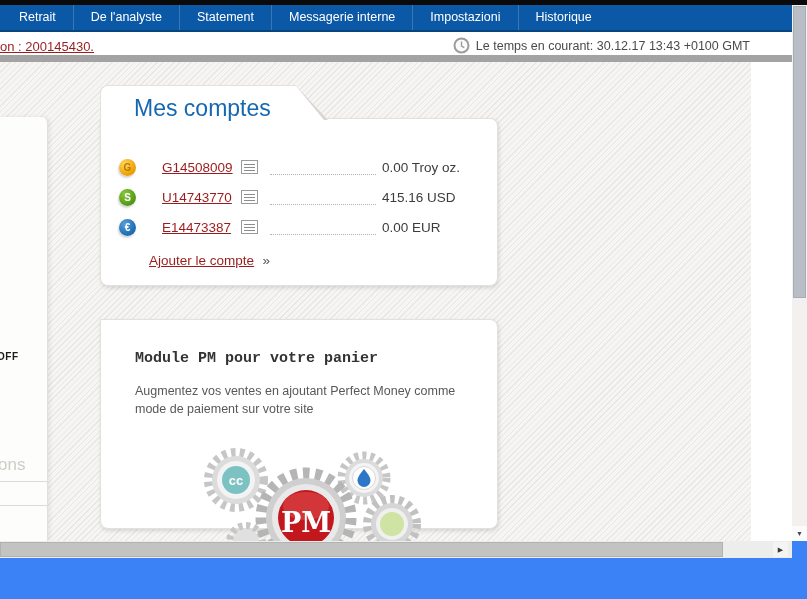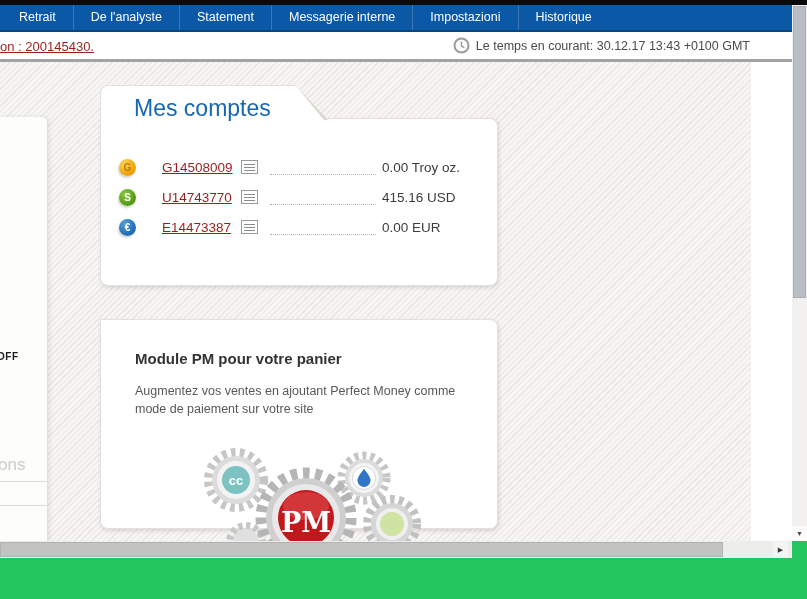--- a/index.html
+++ b/index.html
@@ -1,36 +1,36 @@
 <!DOCTYPE html>
 <html><head>
 <meta charset="utf-8">
 <style>
   * { margin:0; padding:0; box-sizing:border-box; }
   html,body { background:#fff; }
   .screen {
     position:relative; width:807px; height:599px; overflow:hidden;
-    font-family:"Liberation Sans", sans-serif; background:#22c55e;
+    font-family:"Liberation Sans", sans-serif; background:#3b82f6;
   }
   
   .top-strip { position:absolute; left:0; top:0; width:807px; height:5px; background:#0a0a0a; z-index:6; }
   .navbar {
     position:absolute; left:0; top:5px; width:792px; height:27px;
     background:#0b58a6; border-bottom:2px solid #07457f;
     display:flex; align-items:center; padding-left:2px; z-index:5;
   }
   .nav-item {
     color:#fff; font-size:12.5px; padding:5px 17px 6px 17px; cursor:pointer;
     border-right:1px solid #3e77ae; text-decoration:none; white-space:nowrap;
   }
   .nav-item:last-child { border-right:none; }
   
   .header-bar {
     position:absolute; left:0; top:32px; width:807px; height:30px; background:#fff;
-    border-bottom:3px solid #a3a3a3; z-index:4;
+    border-bottom:7px solid #a3a3a3; z-index:4;
   }
   .acct-frag {
     position:absolute; left:0px; top:7px; color:#9b1c1c; font-size:13px;
     text-decoration:underline; white-space:nowrap; cursor:pointer;
   }
   .time-group { position:absolute; right:57px; top:5px; display:flex; align-items:center; gap:6px; }
   .time-group span { color:#4a4a4a; font-size:12.5px; white-space:nowrap; }
   
   .content {
     position:absolute; left:0; top:62px; width:792px; height:479px; overflow:hidden;
@@ -92,21 +92,21 @@
   .note-btn::before {
     content:""; position:absolute; left:2px; right:2px; top:3px; bottom:2px;
     background:repeating-linear-gradient(to bottom, #8c8c8c 0 1px, transparent 1px 3px);
   }
   .dots { margin:0 6px 0 12px; width:106px; height:15px; border-bottom:1px dotted #b2b2b2; align-self:center; flex:none; }
   .balance { font-size:13.5px; color:#3c3c3c; white-space:nowrap; }
   .add-row { margin-top:9px; padding-left:48px; }
   .add-link { font-size:13.5px; color:#9b1c1c; text-decoration:underline; cursor:pointer; }
   .add-arrow { font-size:13.5px; color:#555; margin-left:4px; }
   
-  .promo-heading { font-size:15px; font-weight:bold; color:#333; margin-bottom:15px; }
+  .promo-heading { font-size:15px; font-weight:bold; color:#333; margin-bottom:15px;font-family:Liberation Mono, monospace; }
   .promo-text { font-size:12.5px; color:#585858; line-height:1.45; max-width:385px; margin-bottom:10px; }
   .pm-art { width:230px; margin:4px auto 0; display:block; cursor:pointer; }
   
   .v-scrollbar { position:absolute; right:0; top:5px; width:15px; height:536px; background:#f2f1f0; z-index:5; }
   .v-thumb { position:absolute; left:1px; top:1px; width:13px; height:292px; background:#b9bec6; border:1px solid #a8adb5; }
   .v-down { position:absolute; left:0; bottom:0; width:15px; height:15px; display:flex; align-items:center; justify-content:center; font-size:7px; color:#4a4a4a; background:#fbfbfb; cursor:pointer; }
   .h-scrollbar { position:absolute; left:0; top:541px; width:792px; height:17px; background:#ededec; z-index:5; }
   .h-thumb { position:absolute; left:0; top:1px; width:723px; height:15px; background:#c3c3c2; border:1px solid #b2b2b1; }
   .h-right { position:absolute; right:4px; top:1px; width:15px; height:15px; display:flex; align-items:center; justify-content:center; font-size:7px; color:#3a3a3a; background:#f4f4f3; cursor:pointer; }
   
@@ -193,20 +193,24 @@
         </div>
 
         <div class="acct-row">
           <span class="coin coin-blue">€</span>
           <a class="acct-link">E14473387</a>
           <span class="note-btn"></span>
           <span class="dots"></span>
           <span class="balance">0.00 EUR</span>
         </div>
 
+        <div class="add-row">
+          <a class="add-link">Ajouter le compte</a>
+          <span class="add-arrow">»</span>
+        </div>
 
       </div>
     </section>
 
     <section class="card card-promo">
       <div class="card-body body-promo">
         <h3 class="promo-heading">Module PM pour votre panier</h3>
         <p class="promo-text">Augmentez vos ventes en ajoutant Perfect Money comme mode de paiement sur votre site</p>
 
         <svg class="pm-art" viewBox="0 0 230 120">

